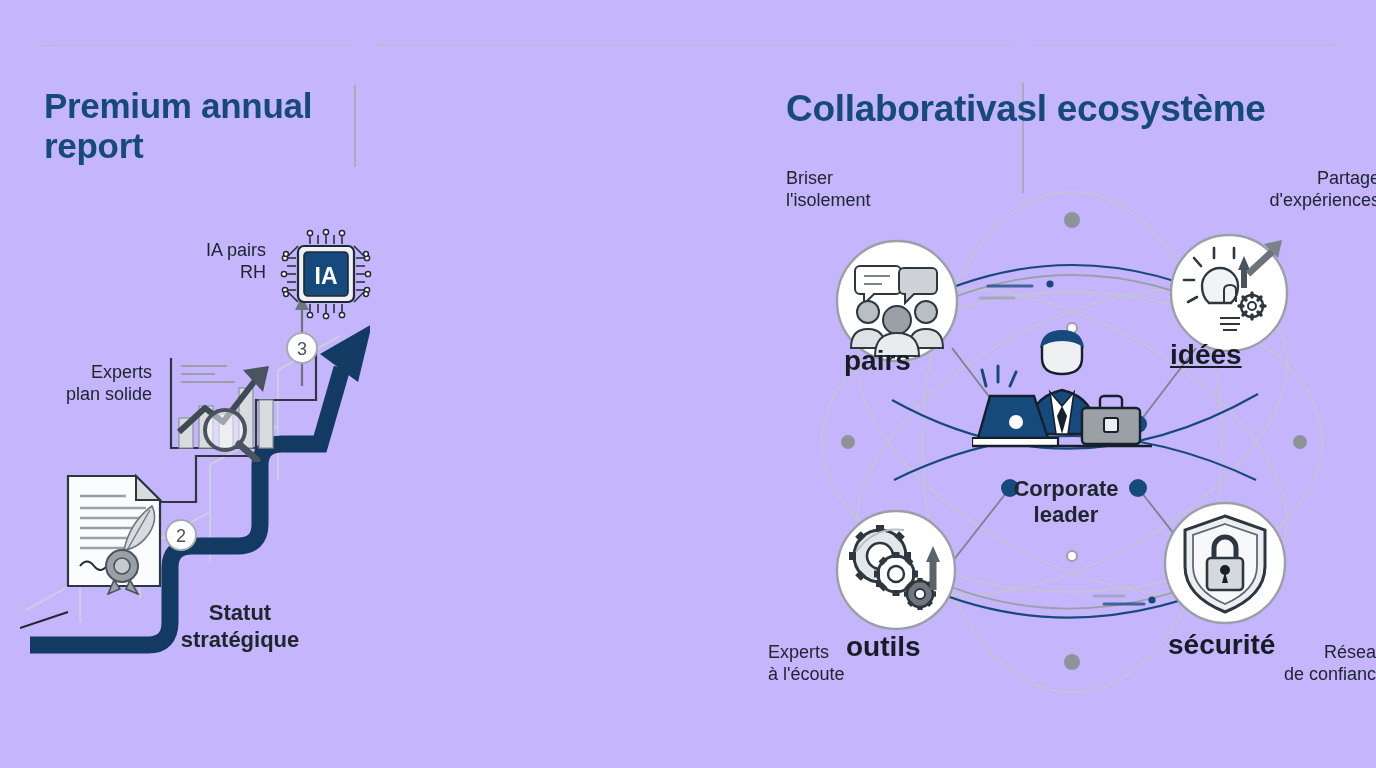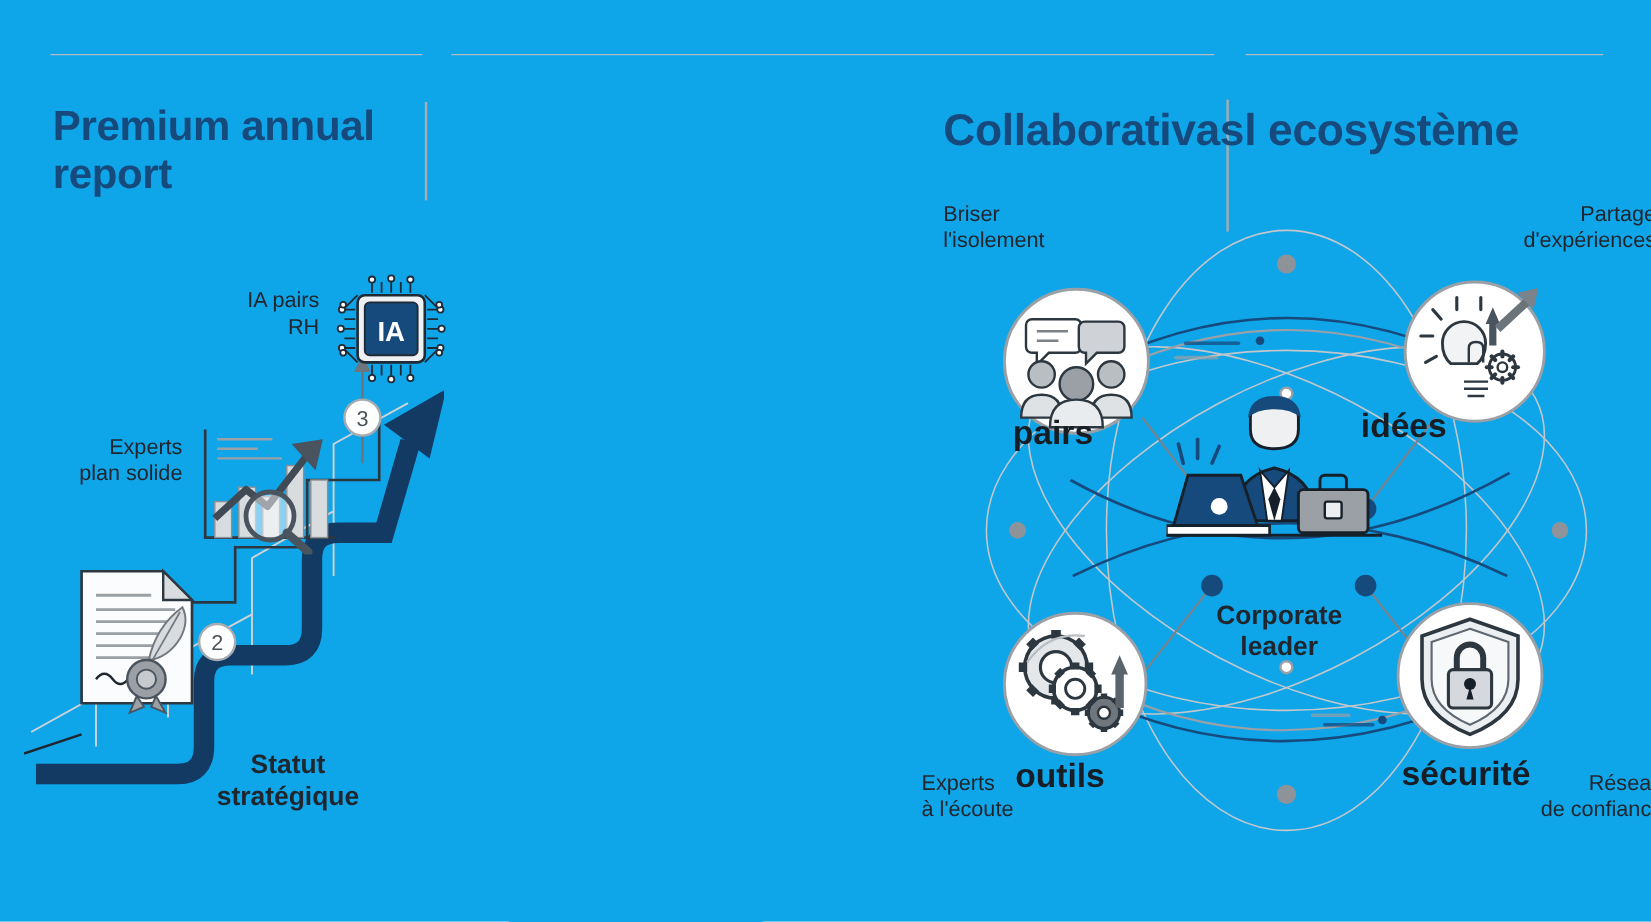--- a/index.html
+++ b/index.html
@@ -2,21 +2,21 @@
 <html><head>
 <meta charset="utf-8">
 <style>
   html,body{margin:0;padding:0;}
   body{
     width:1376px;height:768px;overflow:hidden;
     background:#ffffff;
     font-family:"Liberation Sans", sans-serif;
     color:#15202b;
   }
-  .page{position:relative;width:1376px;height:768px;background:#0ea5e9;}
+  .page{position:relative;width:1376px;height:768px;background:#c4b5fd;}
 
   
   .rule{position:absolute;height:1px;background:#b9bcc0;}
   .rule.r1{left:42px;top:45px;width:310px;}
   .rule.r2{left:376px;top:45px;width:636px;}
   .rule.r3{left:1038px;top:45px;width:298px;}
 
   
   .vbar{position:absolute;width:2px;background:#a9adb3;}
   .vbar.v1{left:354px;top:85px;height:82px;}
@@ -40,21 +40,21 @@
   .title-center{left:424px;top:88px;font-size:37px;width:560px;}
 
   
   .lbl{
     position:absolute;
     font-size:18px;
     color:#20262e;
     line-height:1.22;
     white-space:pre-line;
   }
-  .lbl.bold{font-weight:bold;margin-top:24px;}
+  .lbl.bold{font-weight:bold;}
   .lbl.center{text-align:center;}
   .lbl.right{text-align:right;}
   .lbl.node{font-size:28px;font-weight:bold;color:#171d24;text-align:left;}
 
   
   svg{display:block;}
   .svg-abs{position:absolute;}
 
   
 </style>
@@ -341,21 +341,21 @@
             <path d="M21 3 l-3 3"></path>
             <path d="M6 18 l-3 3"></path>
         </g>
       </g>
 
       <path d="M76 56 L76 36" stroke="#4a545f" stroke-width="6" fill="none"></path>
       <path d="M70 38 L76 24 L82 38 Z" fill="#4a545f"></path>
       <path d="M80 42 L106 18" stroke="#6b737b" stroke-width="7" fill="none"></path>
       <path d="M96 12 L114 8 L110 26 Z" fill="#7a828a"></path>
     </svg>
-    <div class="lbl node" style="left:772px;top:338px;width:110px;">idées</div>
+    <div class="lbl node" style="left:808px;top:338px;width:110px;text-decoration:underline;">idées</div>
 
     <svg class="svg-abs" style="left:472px;top:508px;" width="124" height="124" viewBox="0 0 124 124">
       <circle cx="62" cy="62" r="59" fill="#ffffff" stroke="#9aa0a6" stroke-width="2.4"></circle>
 
       <g transform="translate(46,48)">
         <circle cx="0" cy="0" r="26" fill="#e4e7ea" stroke="#2d3740" stroke-width="3"></circle>
         <circle cx="0" cy="0" r="13" fill="#ffffff" stroke="#2d3740" stroke-width="2.6"></circle>
         <g stroke="#2d3740" stroke-width="8" stroke-linecap="butt">
           <path d="M0 -31 v7"></path>
             <path d="M0 31 v-7"></path>

